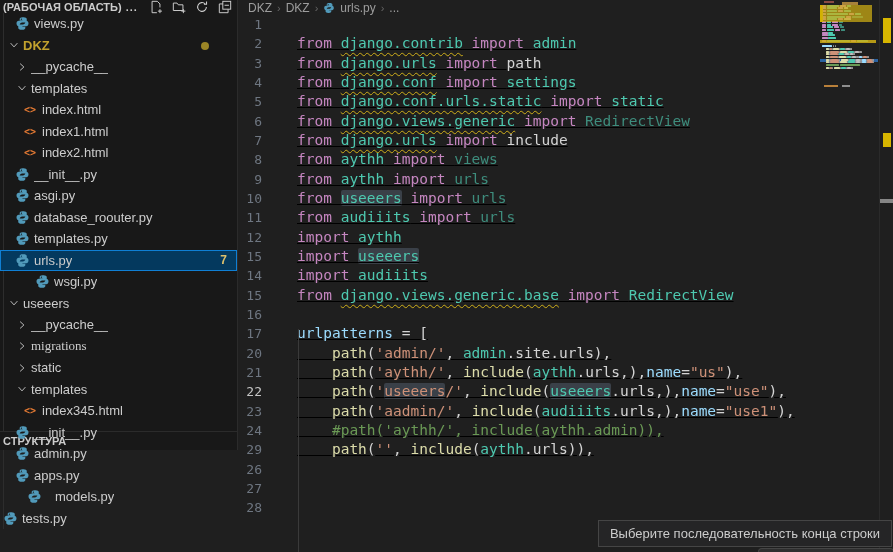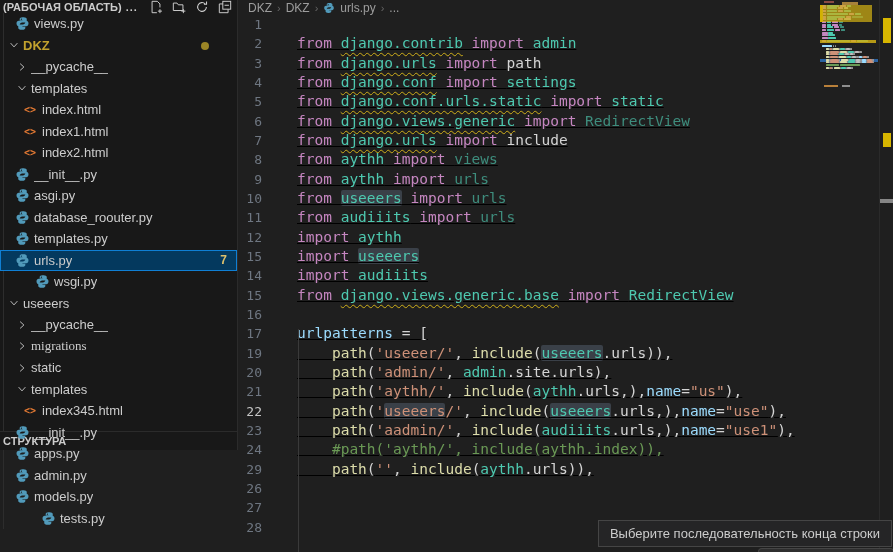--- a/index.html
+++ b/index.html
@@ -285,41 +285,41 @@
         </span>
         <span class="lbl">__init__.py</span>
       </div>
       <div class="row" style="padding-left: 14px;">
         <span class="ficon">
           <svg width="15" height="15" viewBox="0 0 24 24" fill="#519aba">
             <path d="M11.9 2c-2.6 0-4.4 1.1-4.4 2.9V7h4.6v.7H5.9C4 7.7 2.4 9.4 2.4 12s1.6 4.3 3.5 4.3h1.8v-2.3c0-2 1.7-3.6 3.7-3.6h4.3c1.7 0 3.1-1.4 3.1-3.1V4.9C18.8 3.1 16.5 2 13.9 2h-2zm-1.6 2a1 1 0 1 1 0 2 1 1 0 0 1 0-2z"></path>
             <path d="M12.1 22c2.6 0 4.4-1.1 4.4-2.9V17h-4.6v-.7h6.2c1.9 0 3.5-1.7 3.5-4.3s-1.6-4.3-3.5-4.3h-1.8V10c0 2-1.7 3.6-3.7 3.6H8.3c-1.7 0-3.1 1.4-3.1 3.1v2.4C5.2 20.9 7.5 22 10.1 22h2z"></path>
           </svg>
         </span>
+        <span class="lbl">admin.py</span>
+      </div>
+      <div class="row" style="padding-left: 14px;">
+        <span class="ficon">
+          <svg width="15" height="15" viewBox="0 0 24 24" fill="#519aba">
+            <path d="M11.9 2c-2.6 0-4.4 1.1-4.4 2.9V7h4.6v.7H5.9C4 7.7 2.4 9.4 2.4 12s1.6 4.3 3.5 4.3h1.8v-2.3c0-2 1.7-3.6 3.7-3.6h4.3c1.7 0 3.1-1.4 3.1-3.1V4.9C18.8 3.1 16.5 2 13.9 2h-2zm-1.6 2a1 1 0 1 1 0 2 1 1 0 0 1 0-2z"></path>
+            <path d="M12.1 22c2.6 0 4.4-1.1 4.4-2.9V17h-4.6v-.7h6.2c1.9 0 3.5-1.7 3.5-4.3s-1.6-4.3-3.5-4.3h-1.8V10c0 2-1.7 3.6-3.7 3.6H8.3c-1.7 0-3.1 1.4-3.1 3.1v2.4C5.2 20.9 7.5 22 10.1 22h2z"></path>
+          </svg>
+        </span>
         <span class="lbl">apps.py</span>
       </div>
-      <div class="row" style="padding-left: 14px;">
-        <span class="ficon">
-          <svg width="15" height="15" viewBox="0 0 24 24" fill="#519aba">
-            <path d="M11.9 2c-2.6 0-4.4 1.1-4.4 2.9V7h4.6v.7H5.9C4 7.7 2.4 9.4 2.4 12s1.6 4.3 3.5 4.3h1.8v-2.3c0-2 1.7-3.6 3.7-3.6h4.3c1.7 0 3.1-1.4 3.1-3.1V4.9C18.8 3.1 16.5 2 13.9 2h-2zm-1.6 2a1 1 0 1 1 0 2 1 1 0 0 1 0-2z"></path>
-            <path d="M12.1 22c2.6 0 4.4-1.1 4.4-2.9V17h-4.6v-.7h6.2c1.9 0 3.5-1.7 3.5-4.3s-1.6-4.3-3.5-4.3h-1.8V10c0 2-1.7 3.6-3.7 3.6H8.3c-1.7 0-3.1 1.4-3.1 3.1v2.4C5.2 20.9 7.5 22 10.1 22h2z"></path>
-          </svg>
-        </span>
-        <span class="lbl">admin.py</span>
-      </div>
-      <div class="row" style="padding-left: 14px;">
+      <div class="row" style="padding-left: 26px; gap: 9px;">
         <span class="ficon">
           <svg width="15" height="15" viewBox="0 0 24 24" fill="#519aba">
             <path d="M11.9 2c-2.6 0-4.4 1.1-4.4 2.9V7h4.6v.7H5.9C4 7.7 2.4 9.4 2.4 12s1.6 4.3 3.5 4.3h1.8v-2.3c0-2 1.7-3.6 3.7-3.6h4.3c1.7 0 3.1-1.4 3.1-3.1V4.9C18.8 3.1 16.5 2 13.9 2h-2zm-1.6 2a1 1 0 1 1 0 2 1 1 0 0 1 0-2z"></path>
             <path d="M12.1 22c2.6 0 4.4-1.1 4.4-2.9V17h-4.6v-.7h6.2c1.9 0 3.5-1.7 3.5-4.3s-1.6-4.3-3.5-4.3h-1.8V10c0 2-1.7 3.6-3.7 3.6H8.3c-1.7 0-3.1 1.4-3.1 3.1v2.4C5.2 20.9 7.5 22 10.1 22h2z"></path>
           </svg>
         </span>
         <span class="lbl">models.py</span>
       </div>
-      <div class="row" style="padding-left: 2px; margin-left: 38px;">
+      <div class="row" style="padding-left: 2px;">
         <span class="ficon">
           <svg width="15" height="15" viewBox="0 0 24 24" fill="#519aba">
             <path d="M11.9 2c-2.6 0-4.4 1.1-4.4 2.9V7h4.6v.7H5.9C4 7.7 2.4 9.4 2.4 12s1.6 4.3 3.5 4.3h1.8v-2.3c0-2 1.7-3.6 3.7-3.6h4.3c1.7 0 3.1-1.4 3.1-3.1V4.9C18.8 3.1 16.5 2 13.9 2h-2zm-1.6 2a1 1 0 1 1 0 2 1 1 0 0 1 0-2z"></path>
             <path d="M12.1 22c2.6 0 4.4-1.1 4.4-2.9V17h-4.6v-.7h6.2c1.9 0 3.5-1.7 3.5-4.3s-1.6-4.3-3.5-4.3h-1.8V10c0 2-1.7 3.6-3.7 3.6H8.3c-1.7 0-3.1 1.4-3.1 3.1v2.4C5.2 20.9 7.5 22 10.1 22h2z"></path>
           </svg>
         </span>
         <span class="lbl">tests.py</span>
       </div>
     </div>
   <div class="outline-hdr">
@@ -407,42 +407,38 @@
       </div>
       <div class="cl">
         <span class="ln">16</span>
         <span class="lc"></span>
       </div>
       <div class="cl">
         <span class="ln">17</span>
         <span class="lc"><span class="tk-vb">urlpatterns</span><span class="tk-p"> = [</span></span>
       </div>
       <div class="cl">
-        <span class="ln">19</span>
-        <span class="lc"><span class="tk-p">    </span><span class="tk-f">path</span><span class="tk-p">(</span><span class="tk-s">'useeer/'</span><span class="tk-p">, </span><span class="tk-f">include</span><span class="tk-p">(</span><span class="tk-thl">useeers</span><span class="tk-p">.</span><span class="tk-v">urls</span><span class="tk-p">)),</span></span>
-      </div>
-      <div class="cl">
         <span class="ln">20</span>
         <span class="lc"><span class="tk-p">    </span><span class="tk-f">path</span><span class="tk-p">(</span><span class="tk-s">'admin/'</span><span class="tk-p">, </span><span class="tk-t">admin</span><span class="tk-p">.</span><span class="tk-v">site</span><span class="tk-p">.</span><span class="tk-v">urls</span><span class="tk-p">),</span></span>
       </div>
       <div class="cl">
         <span class="ln">21</span>
         <span class="lc"><span class="tk-p">    </span><span class="tk-f">path</span><span class="tk-p">(</span><span class="tk-s">'aythh/'</span><span class="tk-p">, </span><span class="tk-f">include</span><span class="tk-p">(</span><span class="tk-t">aythh</span><span class="tk-p">.</span><span class="tk-v">urls</span><span class="tk-p">,),</span><span class="tk-vb">name</span><span class="tk-p">=</span><span class="tk-s">"us"</span><span class="tk-p">),</span></span>
       </div>
       <div class="cl">
         <span class="ln active">22</span>
         <span class="lc"><span class="tk-p">    </span><span class="tk-f">path</span><span class="tk-p">(</span><span class="tk-s">'</span><span class="tk-shl">useeers</span><span class="tk-s">/'</span><span class="tk-p">, </span><span class="tk-f">include</span><span class="tk-p">(</span><span class="tk-thl">useeers</span><span class="tk-p">.</span><span class="tk-v">urls</span><span class="tk-p">,),</span><span class="tk-vb">name</span><span class="tk-p">=</span><span class="tk-s">"use"</span><span class="tk-p">),</span></span>
       </div>
       <div class="cl">
         <span class="ln">23</span>
         <span class="lc"><span class="tk-p">    </span><span class="tk-f">path</span><span class="tk-p">(</span><span class="tk-s">'aadmin/'</span><span class="tk-p">, </span><span class="tk-f">include</span><span class="tk-p">(</span><span class="tk-t">audiiits</span><span class="tk-p">.</span><span class="tk-v">urls</span><span class="tk-p">,),</span><span class="tk-vb">name</span><span class="tk-p">=</span><span class="tk-s">"use1"</span><span class="tk-p">),</span></span>
       </div>
       <div class="cl">
         <span class="ln">24</span>
-        <span class="lc"><span class="tk-p">    </span><span class="tk-c">#path('aythh/', include(aythh.index)),</span></span>
+        <span class="lc"><span class="tk-p">    </span><span class="tk-c">#path('aythh/', include(aythh.admin)),</span></span>
       </div>
       <div class="cl">
         <span class="ln">29</span>
         <span class="lc"><span class="tk-p">    </span><span class="tk-f">path</span><span class="tk-p">(</span><span class="tk-s">''</span><span class="tk-p">, </span><span class="tk-f">include</span><span class="tk-p">(</span><span class="tk-t">aythh</span><span class="tk-p">.</span><span class="tk-v">urls</span><span class="tk-p">)),</span></span>
       </div>
       <div class="cl">
         <span class="ln">26</span>
         <span class="lc"></span>
       </div>
       <div class="cl">

